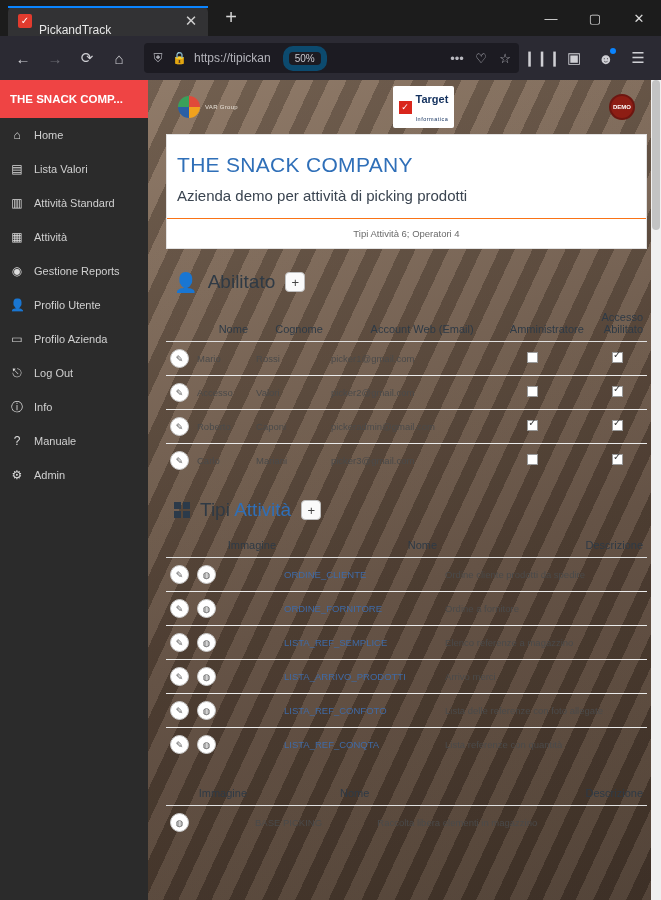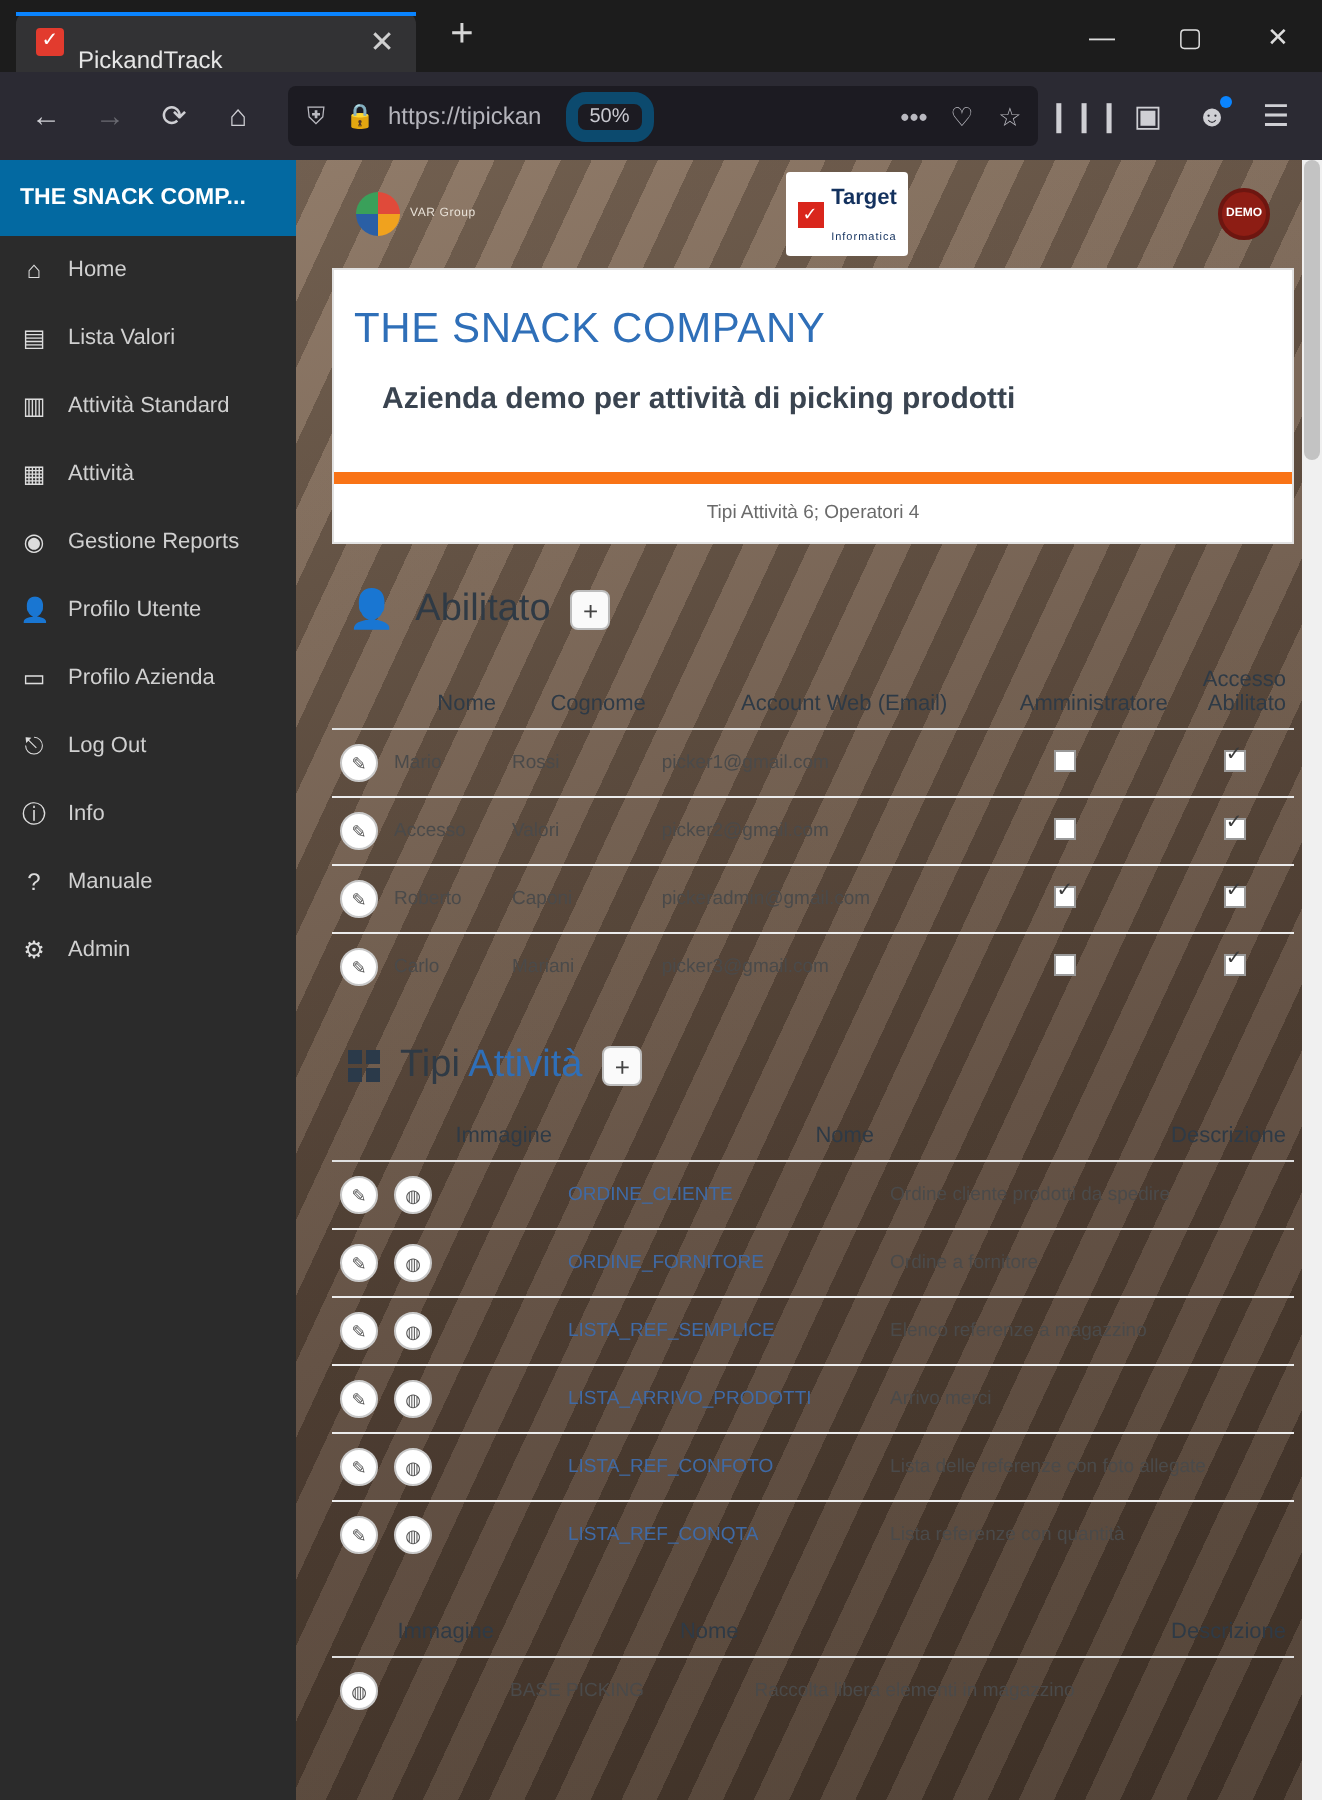--- a/index.html
+++ b/index.html
@@ -138,21 +138,21 @@
     flex: none;
     color: #cfcfcf;
     display:flex; flex-direction:column;
   }
   .sb-brand {
     height: 38px;
     display:flex; align-items:center;
     padding: 0 10px;
     font-size: 11.5px; font-weight: bold;
     color:#fff;
-    background:#0369a1;
+    background:#ef4444;
     white-space:nowrap; overflow:hidden;
   }
   .sb-item {
     height: 34px;
     display:flex; align-items:center;
     padding: 0 10px;
     font-size: 11px;
     color:#d0d0d0;
     gap: 10px;
   }
@@ -221,27 +221,27 @@
     padding: 18px 10px 14px;
   }
   .hero h1 {
     margin:0 0 10px;
     font-size: 21px;
     color:#2f6fb8;
     font-weight: normal;
     letter-spacing:.3px;
   }
   .hero h2 {
-    margin:14px;
+    margin:0;
     font-size: 15px;
     color:#3a4450;
-    font-weight: bold;
+    font-weight: normal;
   }
   .hero-sub {
-    border-top:6px solid #f97316;
+    border-top:1px solid #f97316;
     text-align:center;
     font-size:9.5px;
     color:#6a6a6a;
     padding: 9px 0;
   }
 
   .section {
     margin-top: 22px;
     padding: 0 4px;
   }

